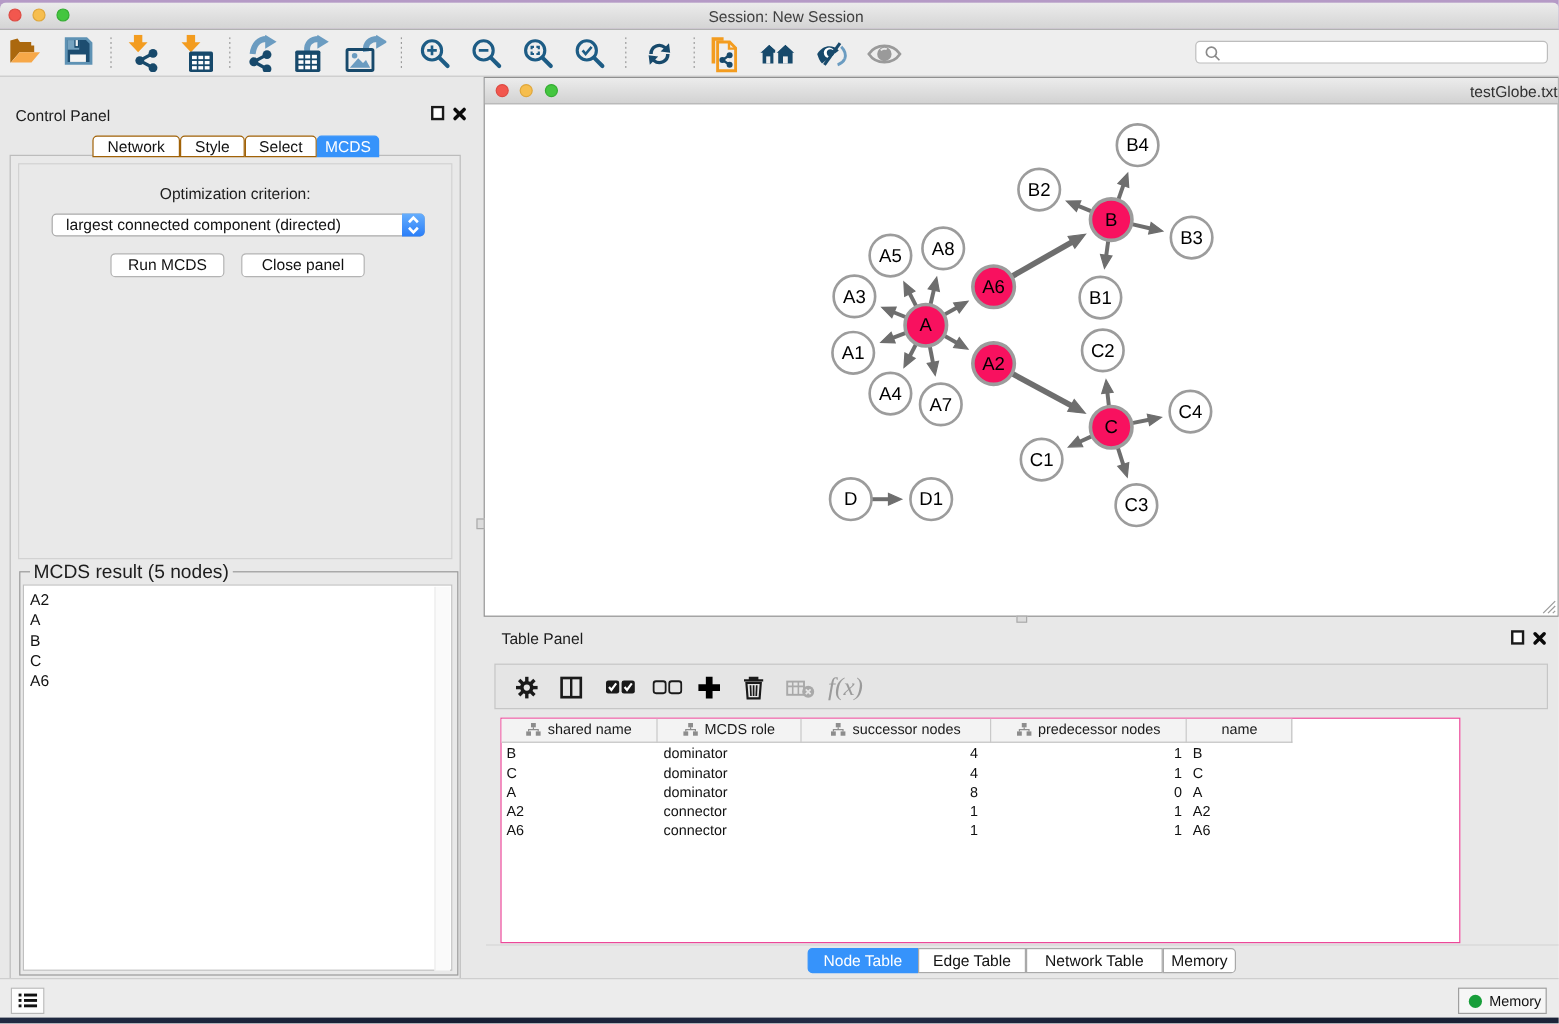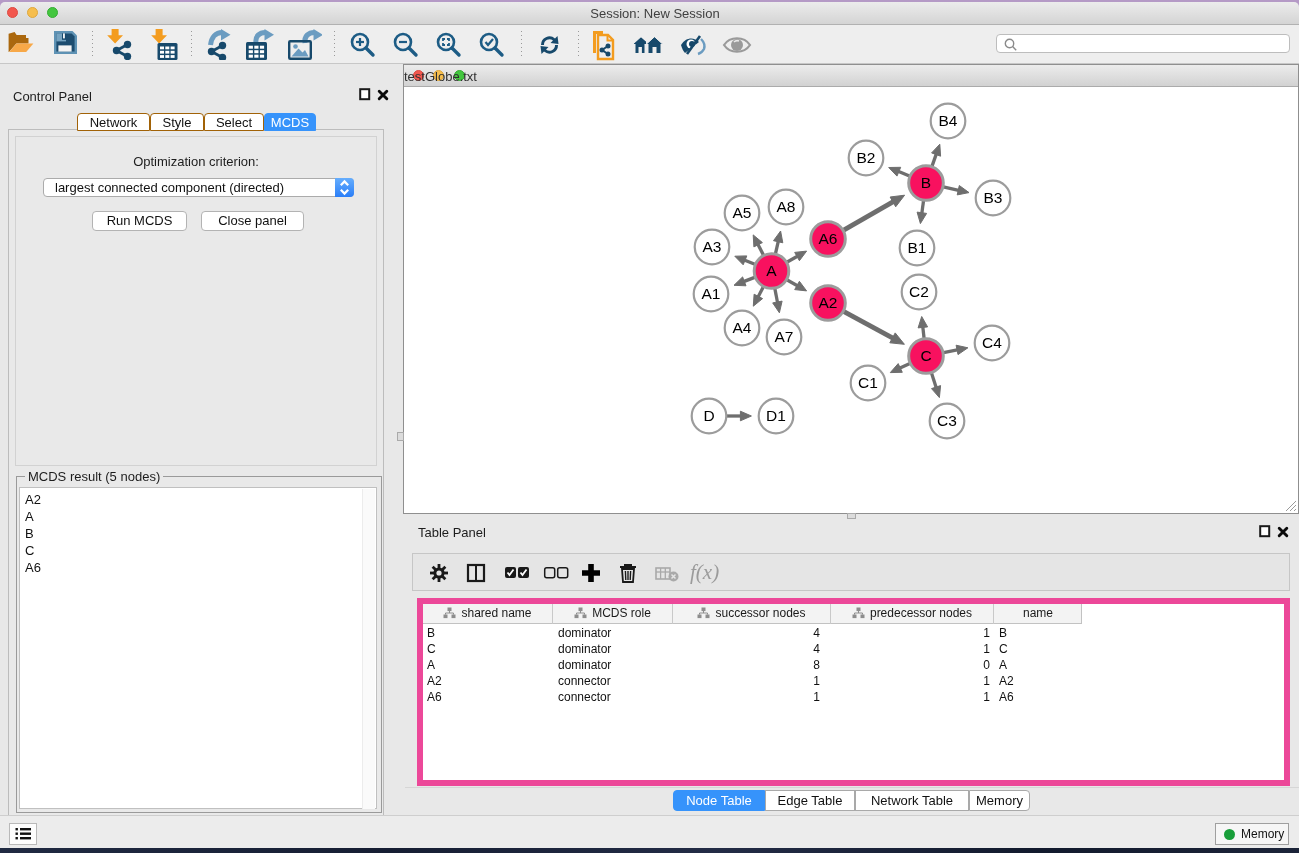--- a/index.html
+++ b/index.html
@@ -23,31 +23,31 @@
 #cpanel-title { position:absolute; left:13px; top:9px; }
 .cptab { position:absolute; top:33px; height:18px; font-size:13px; text-align:center; line-height:17px; background:#fff; border:1px solid #a16207; border-radius:4px 4px 0 0; color:#111; z-index:2; }
 .cptab.sel { background:#3693fb; border-color:#3693fb; color:#fff; }
 #cp-body { position:absolute; left:8px; top:49px; width:376px; height:689px; background:#e9e9e9; border:1px solid #bcbcbc; }
 #cp-inner { position:absolute; left:6px; top:6px; width:362px; height:330px; background:#e9e9e9; border:1px solid #d2d2d2; }
 #opt-label { position:absolute; left:0; width:100%; top:17px; text-align:center; font-size:13px; color:#1d1d1d; }
 #combo { position:absolute; left:27px; top:41px; width:311px; height:19px; background:#fff; border:1px solid #ababab; border-radius:4px; font-size:13px; line-height:17px; padding-left:11px; color:#111; }
 #combo-step { position:absolute; right:-1px; top:-1px; width:19px; height:19px; border-radius:0 4px 4px 0; background:linear-gradient(#66aefd,#2a7ef8); }
 .btn { position:absolute; height:20px; background:#fff; border:1px solid #b3b3b3; border-radius:4px; font-size:13px; text-align:center; line-height:18px; color:#111; }
 #result-box { position:absolute; left:7px; top:346px; width:366px; height:337px; border:1px solid #9a9a9a; }
-#result-legend { position:absolute; left:8px; top:-8px; background:#e9e9e9; padding:0 3px; font-size:13px; color:#1d1d1d; }
+#result-legend { position:absolute; left:8px; top:-8px; background:#e9e9e9; padding:0 3px; font-size:16px; color:#1d1d1d; }
 #result-list { position:absolute; left:2px; top:10px; width:358px; height:322px; background:#fff; border:1px solid #c0c0c0; font-size:13px; color:#111; padding:3px 0 0 5px; line-height:17px; }
 #result-scroll { position:absolute; right:1px; top:1px; width:13px; height:320px; background:#fafafa; border-left:1px solid #ececec; }
 #netwin { left:403px; top:64px; width:896px; height:450px; background:#fff; border:1px solid #8f8f8f; }
 #netwin-titlebar { position:absolute; left:0; top:0; width:100%; height:22px; background:linear-gradient(#ececec,#d2d2d2); border-bottom:1px solid #ababab; }
-#netwin-title { position:absolute; left:0; right:0; top:4px; text-align:left; font-size:13px; color:#303030; }
+#netwin-title { position:absolute; left:17px; right:0; top:4px; text-align:right; font-size:13px; color:#303030; }
 #graph { position:absolute; left:0; top:22px; }
 #graph text { font-size:15.5px; fill:#000; }
 #tpanel-title { position:absolute; left:418px; top:525px; }
 #ttoolbar { position:absolute; left:412px; top:553px; width:878px; height:38px; background:#e5e5e5; border:1px solid #c6c6c6; }
-#ttable { position:absolute; left:417px; top:598px; width:873px; height:188px; background:#fff; border:6px solid #ec4899; font-size:12px; }
+#ttable { position:absolute; left:417px; top:598px; width:800px; height:188px; background:#fff; border:1px solid #ec4899; font-size:12px; }
 .th-row { position:absolute; left:0; top:0; width:659px; height:20px; background:#f3f3f3; border-bottom:1px solid #c2c2c2; border-right:1px solid #c2c2c2; }
 .th { position:absolute; top:0; height:20px; border-right:1px solid #c9c9c9; text-align:center; line-height:19px; color:#1a1a1a; }
 .td { position:absolute; height:16px; line-height:16px; color:#111; }
 .btab { position:absolute; top:790px; height:21px; background:#fff; border:1px solid #a9a9a9; font-size:13px; text-align:center; line-height:20px; color:#111; }
 .btab.sel { background:#3693fb; border-color:#3693fb; color:#fff; }
 #statusbar { left:0; top:815px; width:1299px; height:33px; background:#ececec; border-top:1px solid #cecece; }
 #listbtn { position:absolute; left:9px; top:7px; width:28px; height:22px; background:#fdfdfd; border:1px solid #b9b9b9; }
 #membtn { position:absolute; left:1215px; top:7px; width:74px; height:22px; background:#f6f6f6; border:1px solid #9f9f9f; font-size:12px; line-height:20px; color:#111; padding-left:25px; }
 #memdot { position:absolute; left:8px; top:5px; width:11px; height:11px; border-radius:50%; background:#189e3a; }
 </style>

